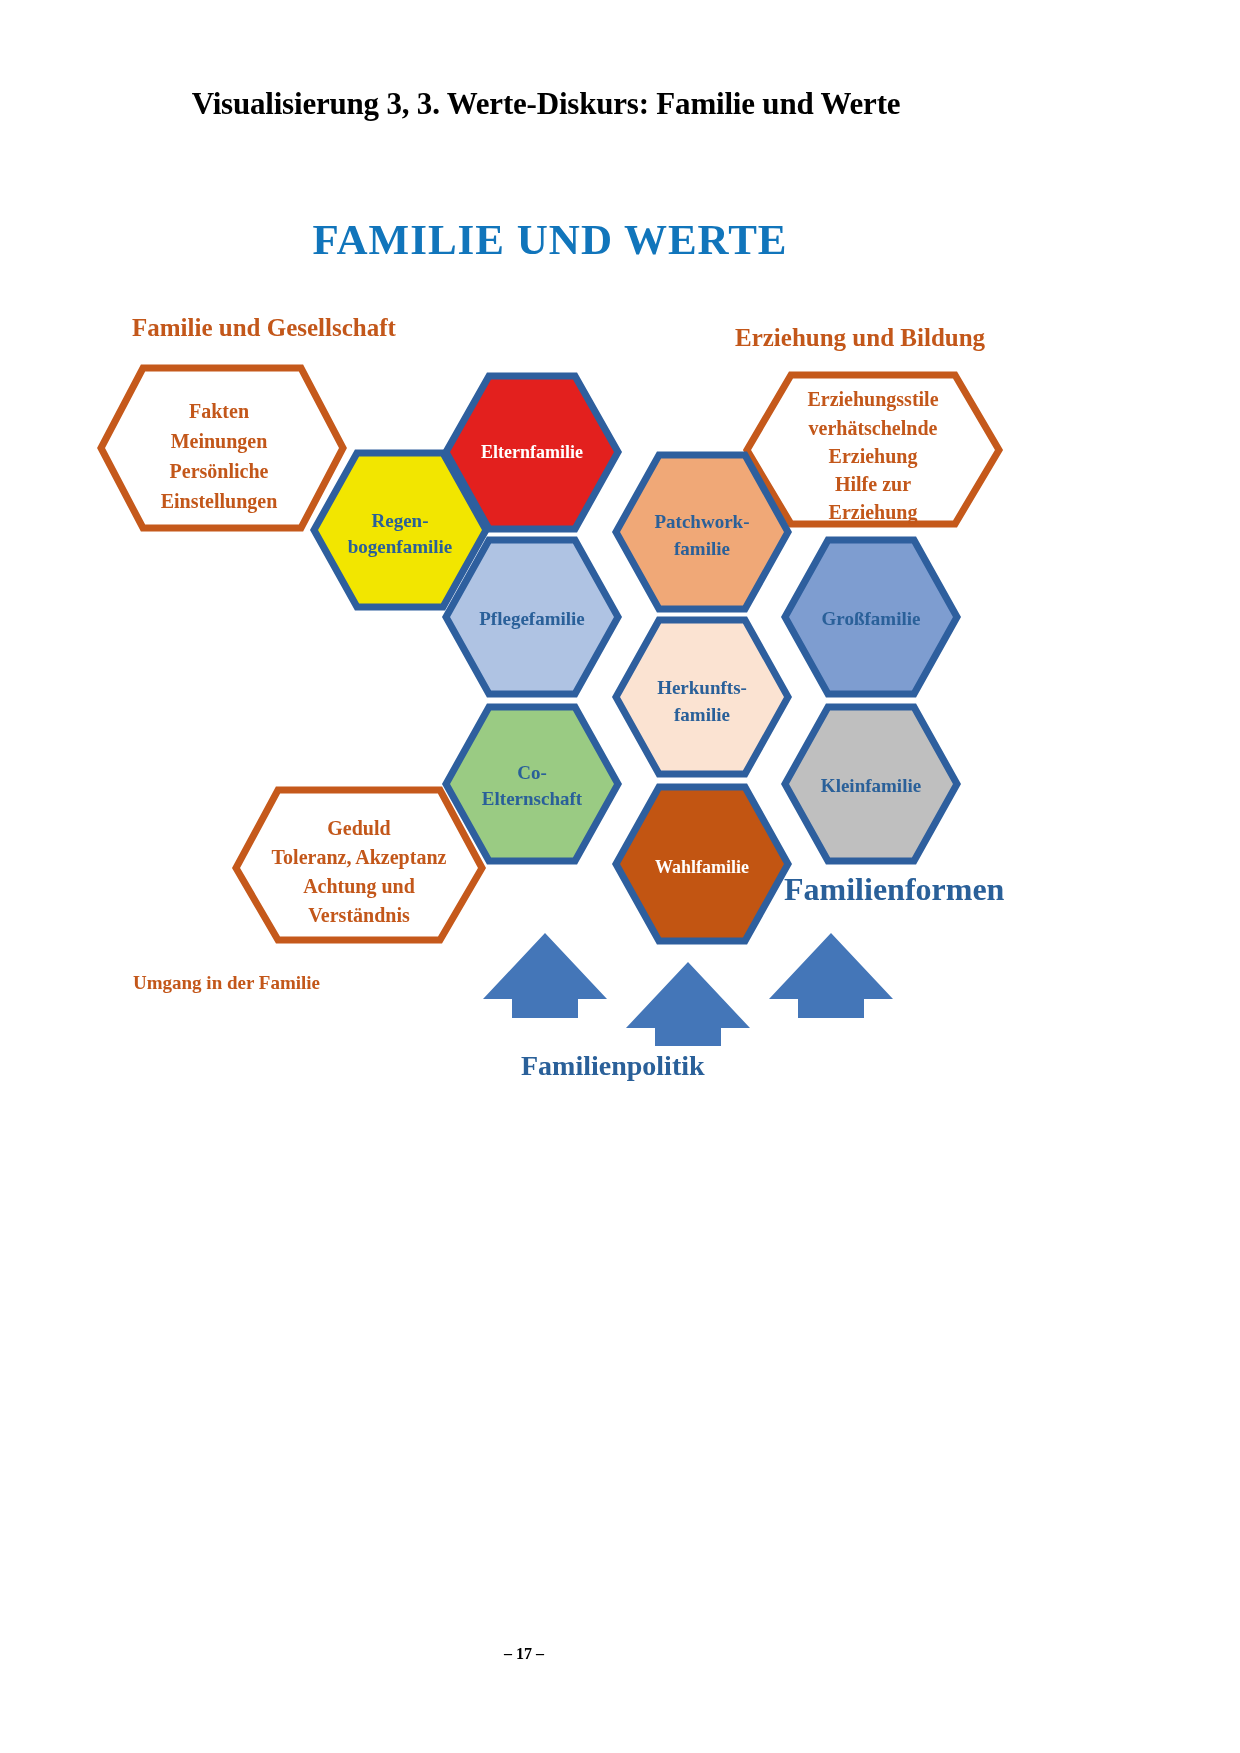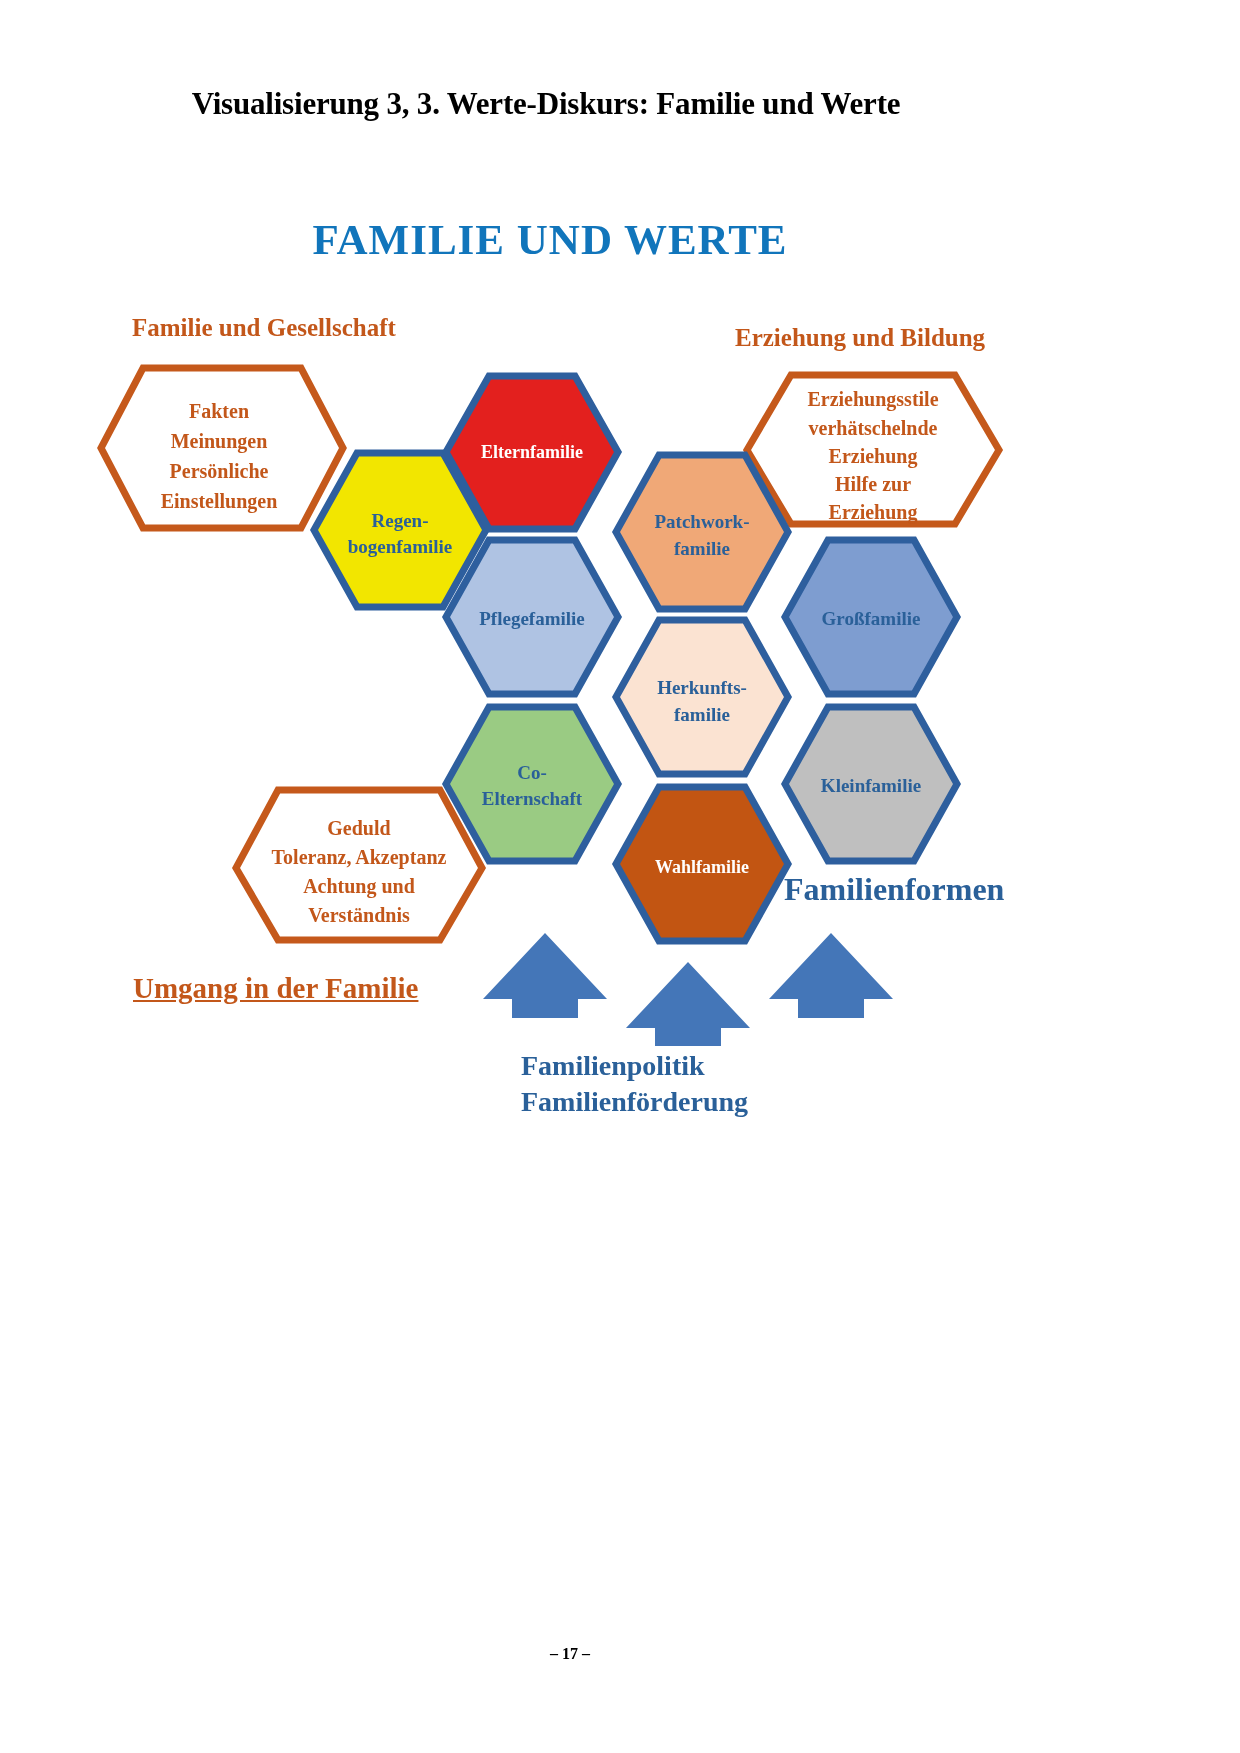--- a/index.html
+++ b/index.html
@@ -61,42 +61,41 @@
   .cat-label.orange { color: #C3571A; }
   .cat-label.blue   { color: #2A6099; }
 
   #label-familie-gesellschaft {
     left: 132px; top: 314px; font-size: 25px; text-align: center;
   }
   #label-erziehung-bildung {
     left: 735px; top: 324px; font-size: 25px;
   }
   #label-umgang {
-    left: 133px; top: 972px; font-size: 29px; text-decoration: underline;
+    left: 133px; top: 972px; font-size: 19px;
   }
   #label-familienformen {
     left: 784px; top: 871px; font-size: 32px; color:#2A6099;
   }
   #label-familienpolitik {
     left: 505px; top: 1048px; font-size: 28px; line-height: 1.28;
     color: #2A6099; white-space: normal; width: 340px; margin-left: 16px;
   }
 
   
   #page-number {
     position: absolute;
     top: 1645px;
     left: 0;
     width: 1048px;
     text-align: center;
     font-family: "Liberation Serif", serif;
     font-weight: bold;
     font-size: 16px;
     color: #000000;
-    padding-left: 46px;
   }
 
   
   .hex-text {
     font-family: "Liberation Serif", serif;
     font-weight: bold;
     text-anchor: middle;
   }
 </style>
 </head>
@@ -196,16 +195,15 @@
 <div class="cat-label orange" id="label-familie-gesellschaft">Familie und Gesellschaft</div>
 
 <div class="cat-label orange" id="label-erziehung-bildung">Erziehung und Bildung</div>
 
 <div class="cat-label orange" id="label-umgang">Umgang in der Familie</div>
 
 <div class="cat-label blue" id="label-familienformen">Familienformen</div>
 
 <div class="cat-label blue" id="label-familienpolitik">
   <div>Familienpolitik</div>
-  <div>Familienförderung</div>
 </div>
 
 <div id="page-number">– 17 –</div>
 
 </body></html>

